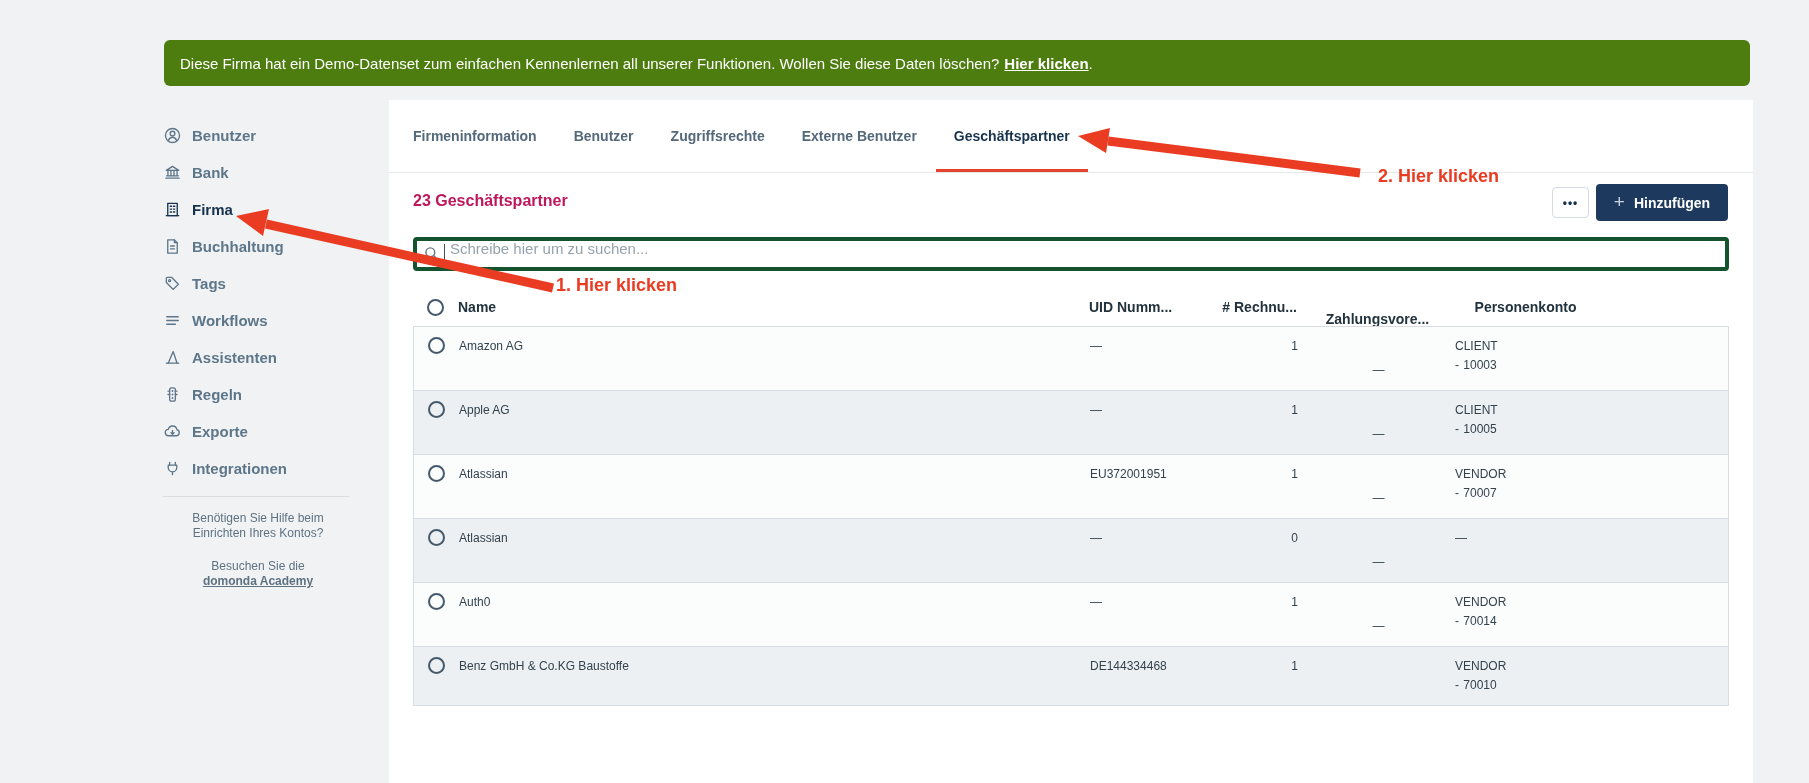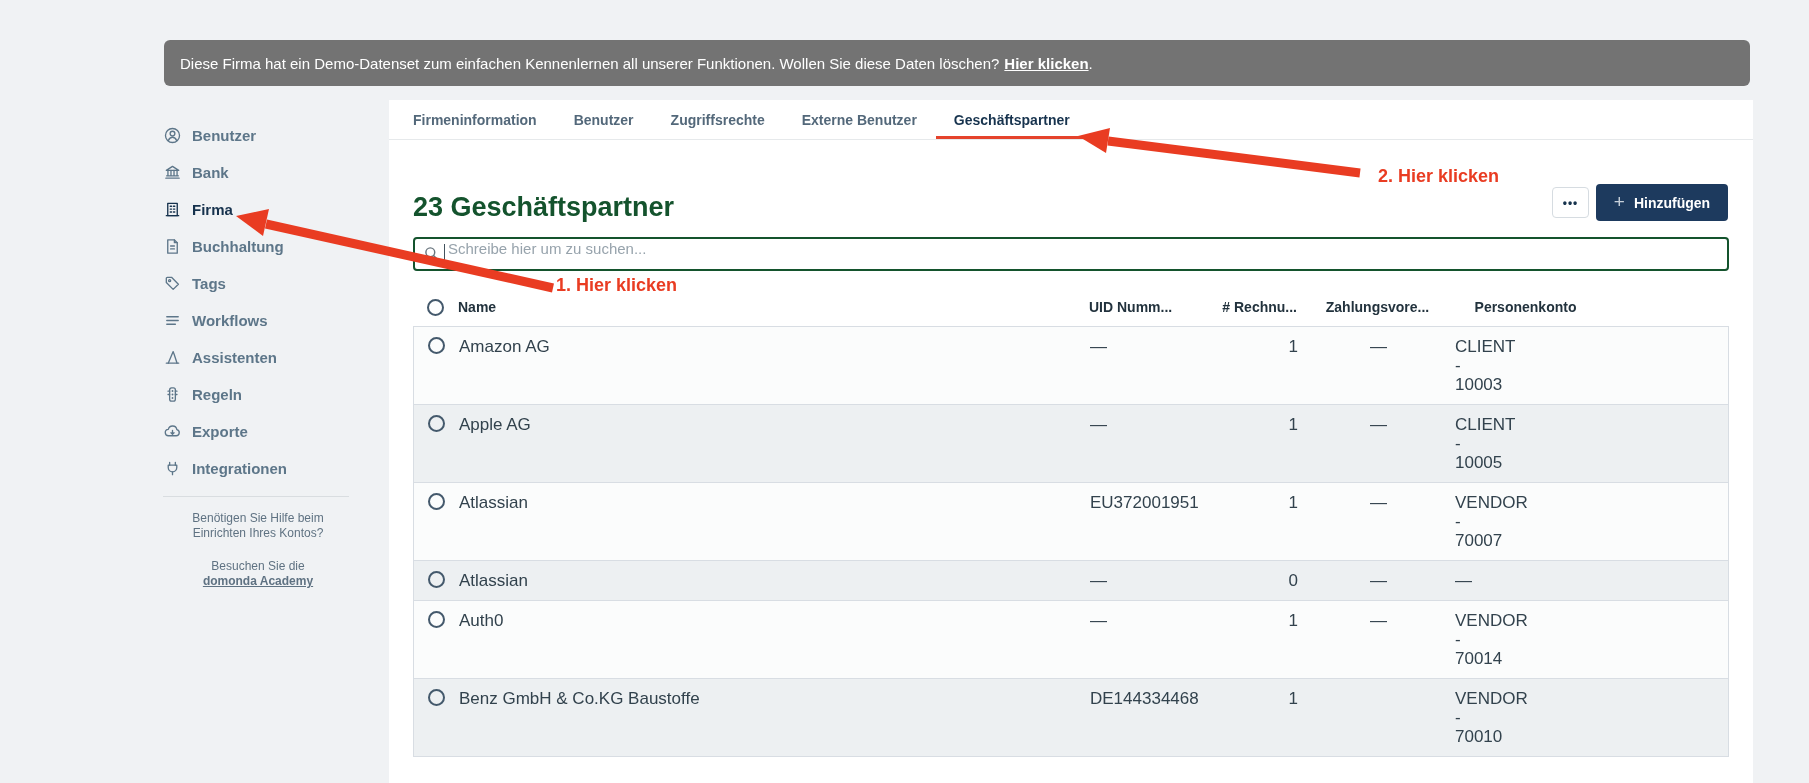--- a/index.html
+++ b/index.html
@@ -1,76 +1,76 @@
 <!DOCTYPE html>
 <html><head>
 <meta charset="utf-8">
 <style>
   html,body{margin:0;padding:0;background:#f0f2f4;}
   .page{position:relative;width:1809px;height:783px;overflow:hidden;
         font-family:"Liberation Sans","DejaVu Sans",sans-serif;
         -webkit-font-smoothing:antialiased;}
   
   .banner{position:absolute;left:164px;top:40px;width:1586px;height:46px;
-          background:#737373;border-radius:6px;display:flex;align-items:center;
+          background:#4d7c0f;border-radius:6px;display:flex;align-items:center;
           padding:0 16px;box-sizing:border-box;color:#ffffff;font-size:15px;}
   .banner a{color:#fff;font-weight:bold;text-decoration:underline;margin-left:5px;cursor:pointer;}
   
   .card{position:absolute;left:389px;top:100px;width:1364px;height:683px;background:#ffffff;}
   
   .sidebar{position:absolute;left:163px;top:117px;width:210px;}
   .side-item{display:flex;align-items:center;height:37px;color:#5d7689;
              font-size:15px;font-weight:600;cursor:pointer;}
   .side-item .icn{width:19px;height:19px;margin-right:10px;display:flex;align-items:center;justify-content:center;}
   .side-item .icn svg{width:19px;height:19px;}
   .side-item.active{color:#16324d;}
   .side-divider{position:absolute;left:163px;top:496px;width:186px;height:1px;background:#d9dde0;}
   .side-help{position:absolute;left:163px;top:511px;width:190px;color:#5f7282;font-size:12px;line-height:15px;text-align:center;}
   .side-help .p2{margin-top:18px;}
   .side-help a{color:#5f7282;text-decoration:underline;font-weight:600;cursor:pointer;}
   
-  .tabs{position:absolute;left:0;top:0;width:1364px;height:40px;border-bottom:1px solid #e6e9eb;
+  .tabs{position:absolute;left:0;top:0;width:1364px;height:73px;border-bottom:1px solid #e6e9eb;
         display:flex;align-items:stretch;padding-left:24px;box-sizing:border-box;}
   .tab{position:relative;display:flex;align-items:center;margin-right:37px;
        font-size:14px;font-weight:600;color:#53687a;cursor:pointer;white-space:nowrap;}
   .tab.active{color:#17334e;font-weight:700;}
   .tab.active::after{content:"";position:absolute;left:-18px;right:-18px;bottom:0;height:3px;background:#e5432c;}
   
-  .title{position:absolute;left:413px;top:192px;font-size:27px;font-weight:700;color:#14532d;}
+  .title{position:absolute;left:413px;top:192px;font-size:16px;font-weight:700;color:#be185d;}
   .more-btn{position:absolute;left:1552px;top:187px;width:37px;height:31px;background:#fff;
             border:1px solid #d6dce1;border-radius:4px;display:flex;align-items:center;justify-content:center;
             color:#16334d;font-size:12px;letter-spacing:1px;font-weight:700;cursor:pointer;box-sizing:border-box;}
   .add-btn{position:absolute;left:1596px;top:184px;width:132px;height:37px;background:#1d3a5e;border:none;
            border-radius:4px;display:flex;align-items:center;justify-content:center;gap:9px;
            color:#fff;font-size:14px;font-weight:600;cursor:pointer;}
   .add-btn .plus{font-size:19px;font-weight:400;color:#c7d0da;line-height:1;margin-top:-2px;}
   
   .search-wrap{position:absolute;left:413px;top:237px;width:1316px;height:34px;}
-  .search-wrap input{width:100%;height:100%;box-sizing:border-box;border:2px solid #14532d;border-radius:4px;
+  .search-wrap input{width:100%;height:100%;box-sizing:border-box;border:4px solid #14532d;border-radius:4px;
                      padding:0 10px 12px 33px;font-size:15px;color:#3a4a55;outline:none;caret-color:transparent;
                      font-family:"Liberation Sans","DejaVu Sans",sans-serif;background:#fff;}
   .search-wrap input::placeholder{color:#97a3ac;}
   .search-icon{position:absolute;left:10px;top:8px;width:17px;height:17px;pointer-events:none;}
   .caret{position:absolute;left:31px;top:7px;width:1px;height:20px;background:#42525d;}
   
   .thead{position:absolute;left:413px;top:288px;width:1316px;height:38px;display:flex;align-items:center;
          font-size:14px;font-weight:700;color:#22323d;}
   .tbody{position:absolute;left:413px;top:326px;width:1316px;border:1px solid #d8dde3;box-sizing:border-box;}
-  .trow{display:flex;align-items:flex-start;padding:10px 0;font-size:17px;color:#32424d;cursor:pointer;}
+  .trow{display:flex;align-items:flex-start;padding:10px 0;font-size:12px;color:#32424d;cursor:pointer;}
   .trow + .trow{border-top:1px solid #d8dde3;}
   .trow:nth-child(odd){background:#fbfcfc;}
   .trow:nth-child(even){background:#edf0f2;}
   .c-cb{width:45px;box-sizing:border-box;padding-left:14px;flex-shrink:0;}
   .radio{width:17px;height:17px;border:2px solid #44596c;border-radius:50%;background:transparent;
          box-sizing:border-box;cursor:pointer;}
   .thead .c-cb{padding-left:14px;}
   .c-name{width:631px;flex-shrink:0;line-height:19px;}
   .c-uid{width:117px;flex-shrink:0;line-height:19px;}
   .c-inv{width:95px;flex-shrink:0;text-align:right;padding-right:4px;box-sizing:border-box;line-height:19px;}
-  .c-pay{width:153px;flex-shrink:0;text-align:center;line-height:19px;}
+  .c-pay{width:153px;flex-shrink:0;text-align:center;line-height:19px;margin-top:24px;}
   .c-acc{width:143px;flex-shrink:0;line-height:19px;}
   .c-acc .acc-inner{width:44px;line-height:19px;word-spacing:1px;}
   .thead .c-pay{text-align:center;}
   .thead .c-acc{white-space:nowrap;text-align:center;}
   
   .anno-svg{position:absolute;left:0;top:0;width:1809px;height:783px;pointer-events:none;z-index:40;}
   .anno-label{position:absolute;color:#e93c22;font-size:18px;font-weight:700;z-index:41;pointer-events:none;white-space:nowrap;}
   #anno1{left:556px;top:275px;}
   #anno2{left:1378px;top:166px;}
 </style>

